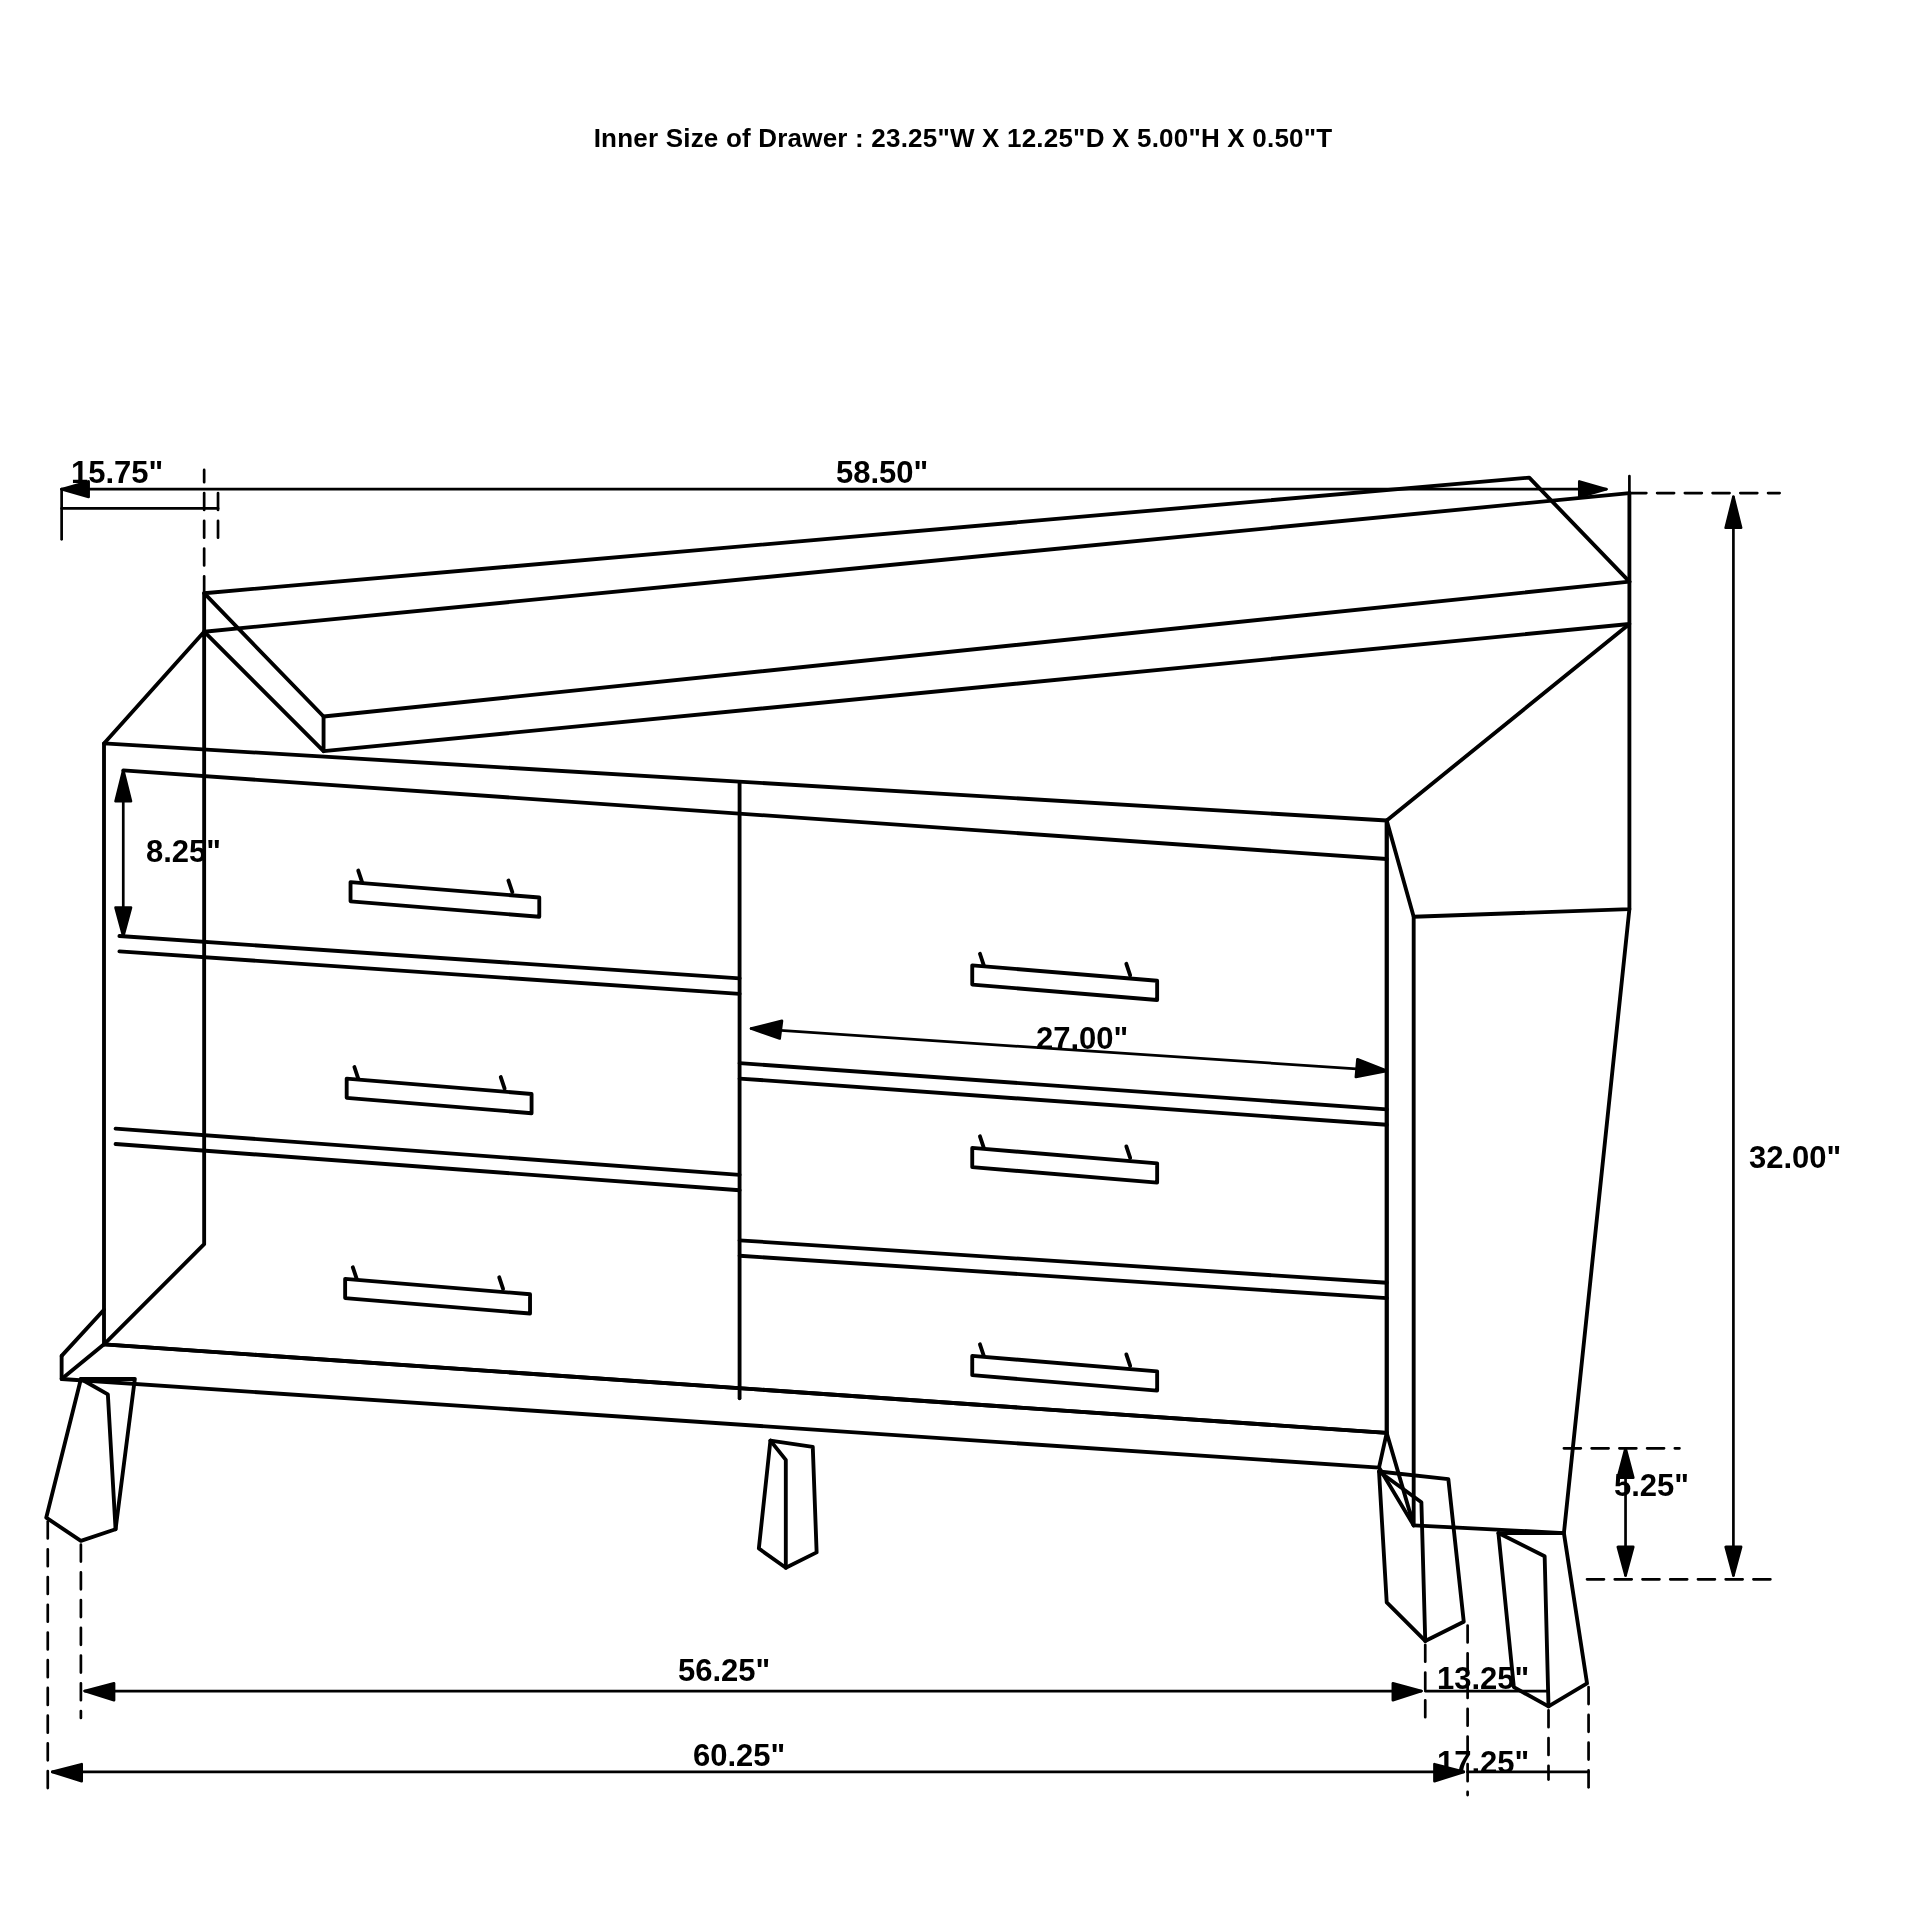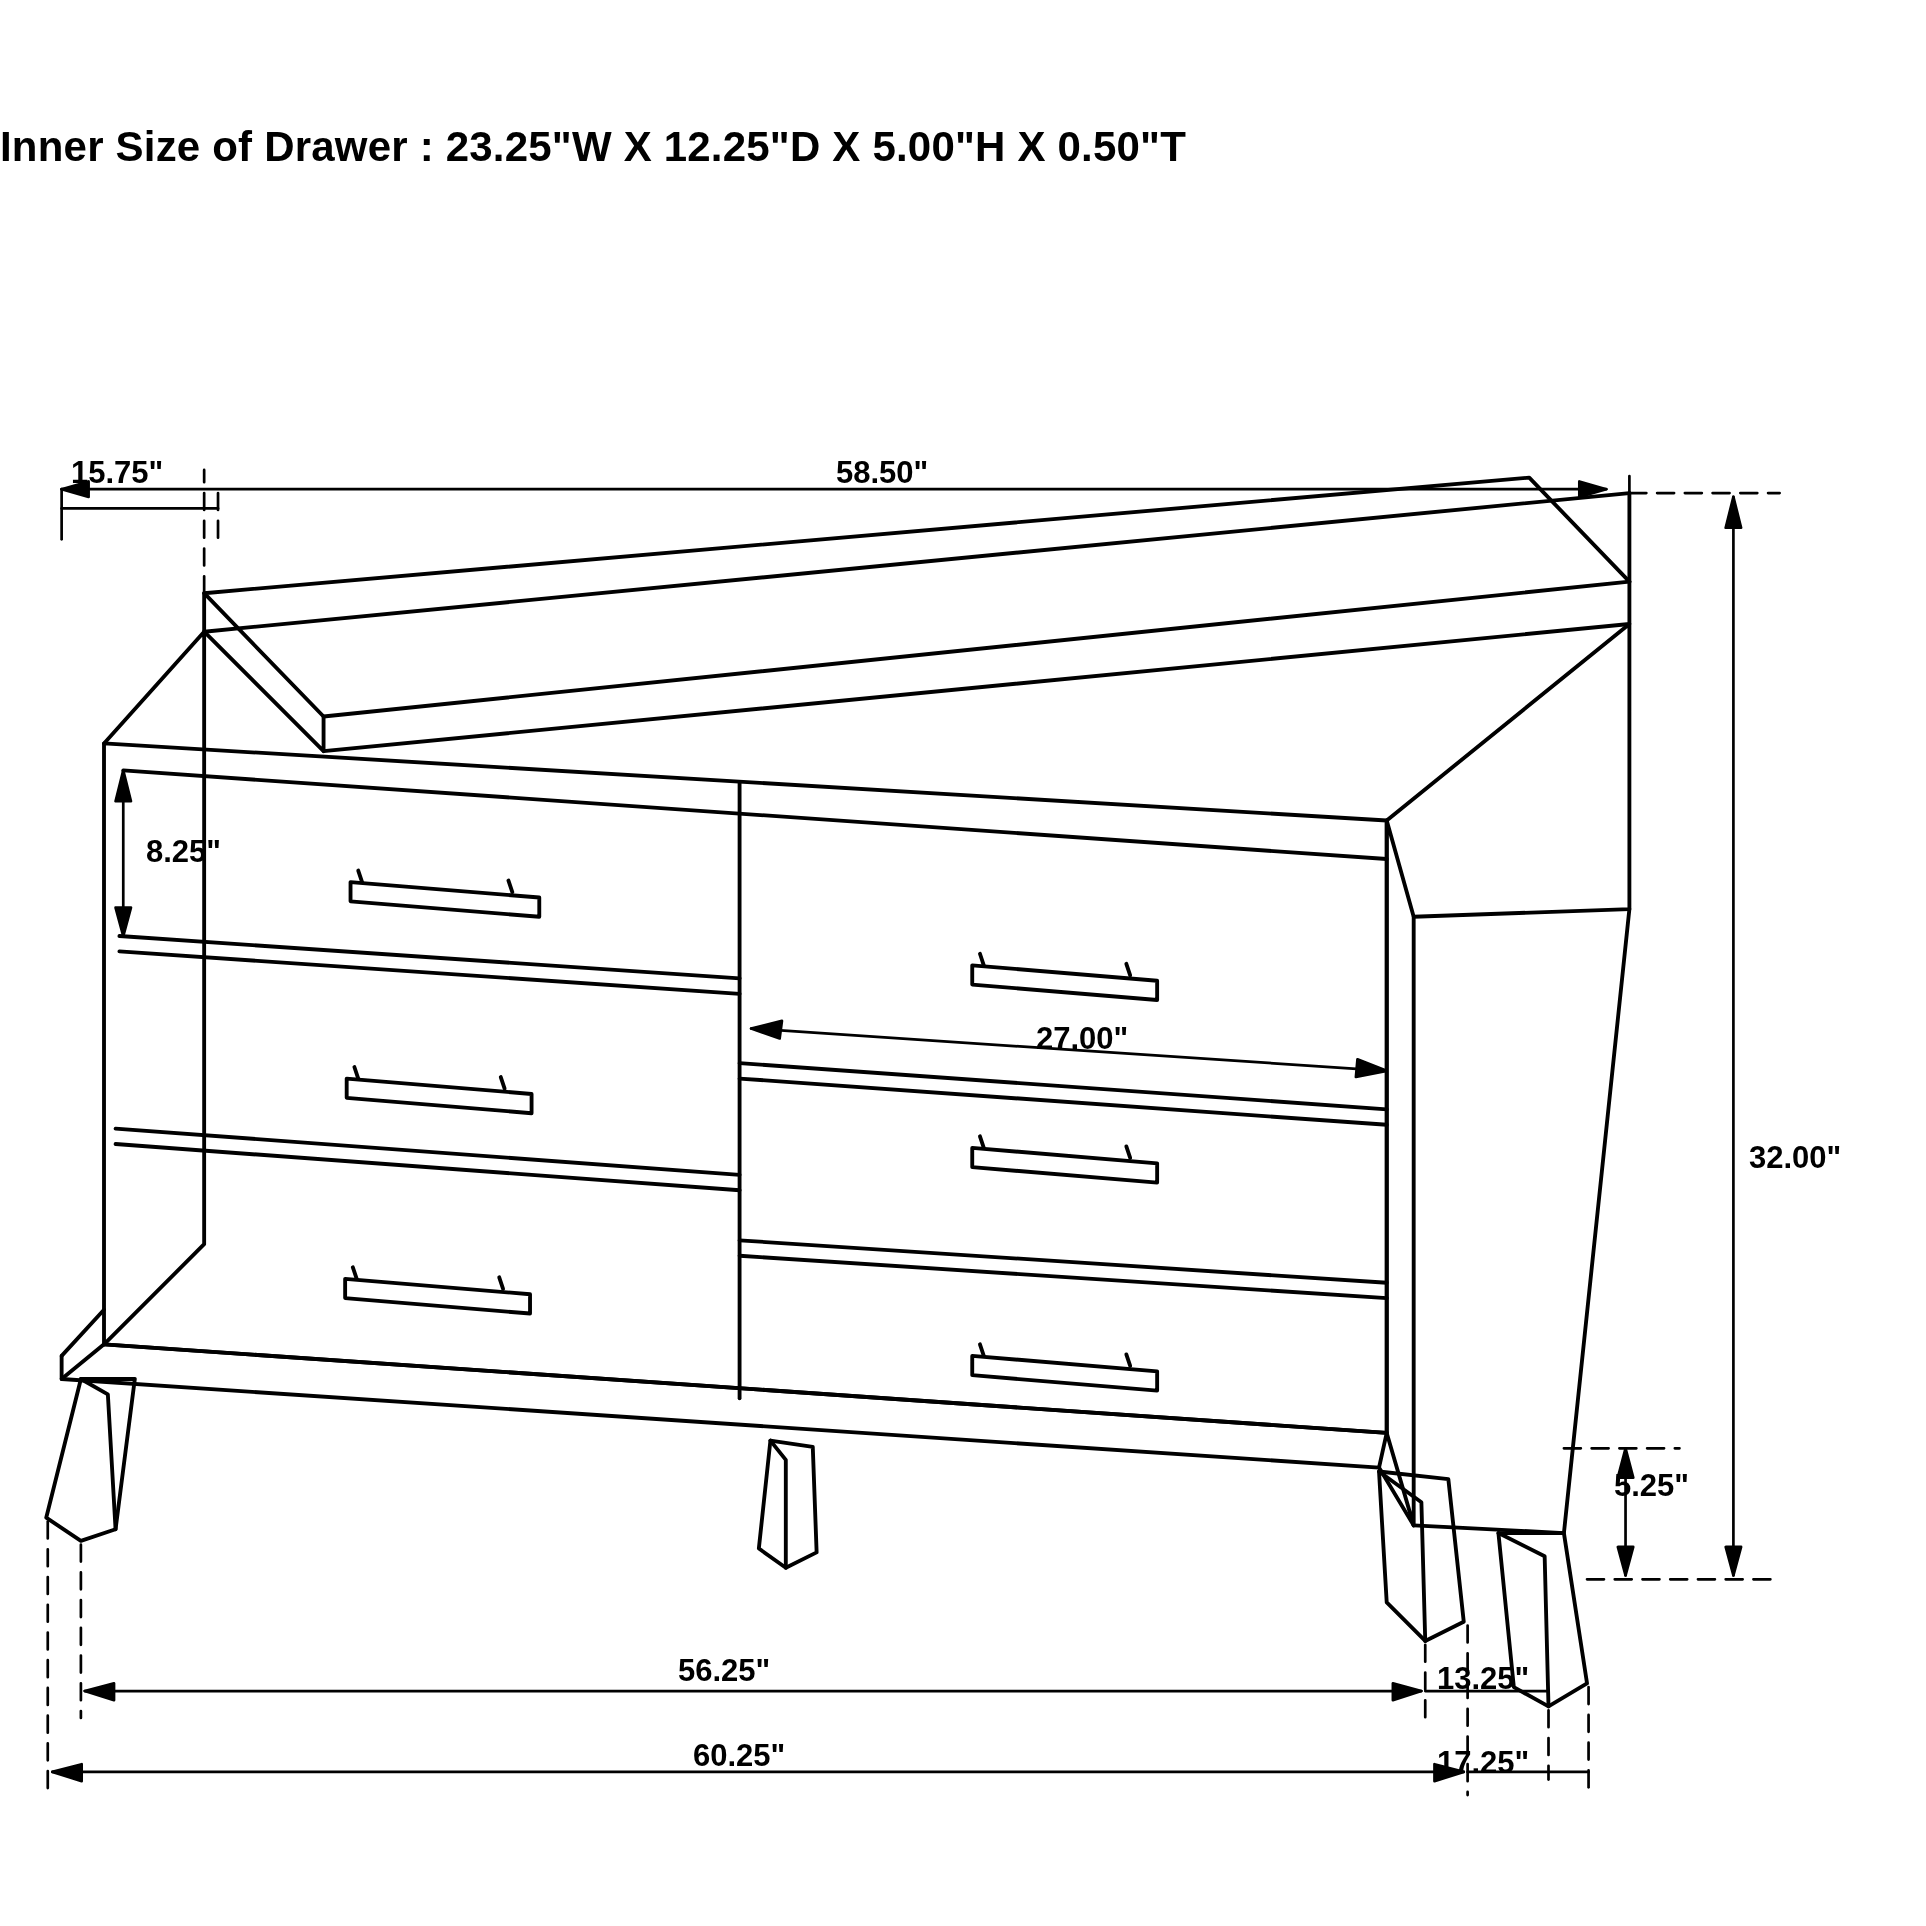--- a/index.html
+++ b/index.html
@@ -25,21 +25,22 @@
     position: absolute;
     left: 0; top: 0;
     width: 1926px;
     height: 1926px;
   }
   .title-text {
     position: absolute;
     left: 0;
     top: 123px;
     width: 1926px;
-    font-size: 42px;
+    text-align: center;
+    font-size: 26px;
     font-weight: bold;
     letter-spacing: 0.2px;
     white-space: nowrap;
   }
   .dim-label {
     position: absolute;
     font-size: 31px;
     font-weight: bold;
     white-space: nowrap;
   }

